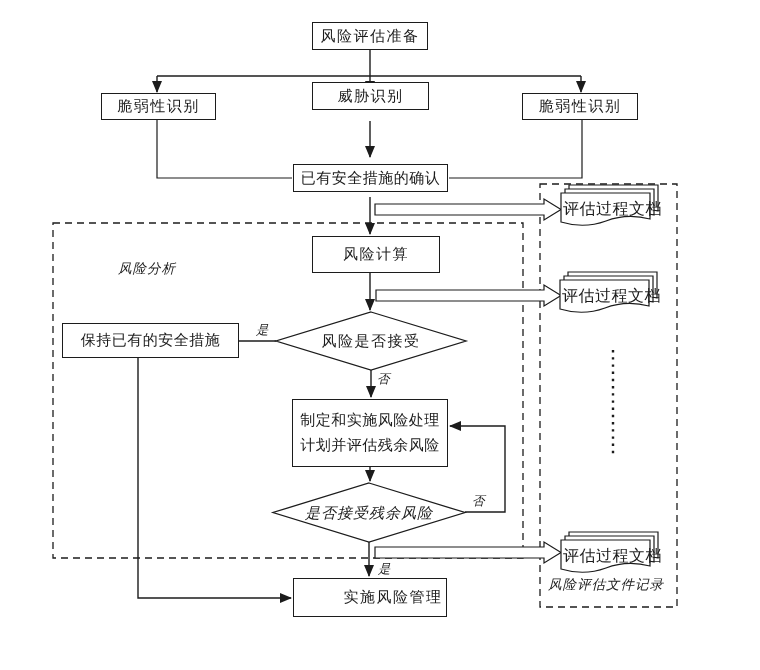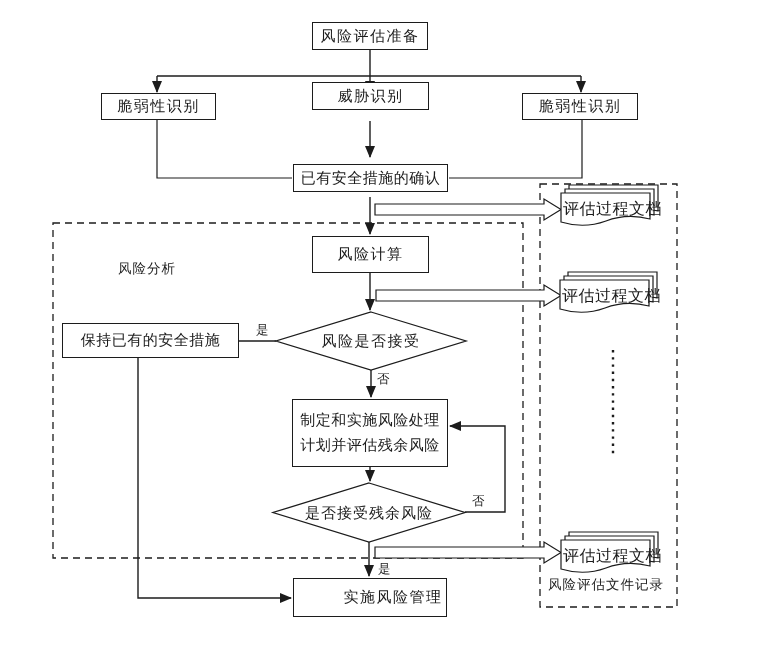--- a/index.html
+++ b/index.html
@@ -12,21 +12,21 @@
   .node{
     position:absolute;box-sizing:border-box;border:1.4px solid var(--line,#1c1c1c);
     background:#fff;display:flex;align-items:center;justify-content:center;
     font-size:15px;letter-spacing:1.5px;text-align:right;line-height:1.25;
   }
   .node .two{display:block;}
   .dtext{
     position:absolute;display:flex;align-items:center;justify-content:center;
     font-size:15px;letter-spacing:1.5px;text-align:left;
   }
-  .lbl{position:absolute;font-size:13.5px;letter-spacing:1px;white-space:nowrap;}
+  .lbl{position:absolute;font-size:13.5px;letter-spacing:1px;white-space:nowrap;font-style:italic;}
   .doc-text{
     position:absolute;font-size:16px;letter-spacing:0.5px;white-space:nowrap;
     text-align:center;
   }
   .conn{stroke:var(--line,#1c1c1c);stroke-width:1.4;fill:none;}
   .thin{stroke:var(--line,#1c1c1c);stroke-width:1.2;fill:none;}
   .dashedrect{stroke:var(--line,#1c1c1c);stroke-width:1.3;fill:none;stroke-dasharray:7 5;}
   .whitefill{fill:#ffffff;stroke:var(--line,#1c1c1c);stroke-width:1.2;}
   .diamond{fill:#ffffff;stroke:var(--line,#1c1c1c);stroke-width:1.3;}
   .dots{stroke:var(--line,#1c1c1c);stroke-width:2.4;stroke-dasharray:2.4 4.8;fill:none;}
@@ -129,41 +129,41 @@
   </div>
 
   <div class="node" style="left:522px;top:93px;width:116px;height:27px;">
     <span>脆弱性识别</span>
   </div>
 
   <div class="node" style="left:293px;top:164px;width:155px;height:28px;letter-spacing:0.5px;">
     <span>已有安全措施的确认</span>
   </div>
 
-  <div class="node" style="left:312px;top:236px;width:117px;height:37px;">
+  <div class="node" style="left:312px;top:236px;width:128px;height:37px;">
     <span>风险计算</span>
   </div>
 
   <div class="node" style="left:62px;top:323px;width:177px;height:35px;letter-spacing:0.5px;">
     <span>保持已有的安全措施</span>
   </div>
 
   <div class="node" style="left:292px;top:399px;width:156px;height:68px;letter-spacing:0.5px;line-height:1.65;">
     <span>
       <span class="two">制定和实施风险处理</span>
       <span class="two">计划并评估残余风险</span>
     </span>
   </div>
 
   <div class="node" style="left:293px;top:578px;width:154px;height:39px;padding-left:46px;">
     <span>实施风险管理</span>
   </div>
 
   <div class="dtext" style="left:296px;top:331px;width:150px;height:20px;">风险是否接受</div>
-  <div class="dtext" style="left:289px;top:503px;width:160px;height:20px;letter-spacing:1px;">是否接受残余风险</div>
+  <div class="dtext" style="left:289px;top:503px;width:160px;height:20px;letter-spacing:1px;font-style:italic;">是否接受残余风险</div>
 
   <div class="lbl" style="left:118px;top:260px;">风险分析</div>
   <div class="lbl" style="left:256px;top:322px;font-size:12.5px;">是</div>
   <div class="lbl" style="left:377px;top:371px;font-size:12.5px;">否</div>
   <div class="lbl" style="left:472px;top:493px;font-size:12.5px;">否</div>
   <div class="lbl" style="left:378px;top:561px;font-size:12.5px;">是</div>
   <div class="lbl" style="left:548px;top:576px;width:112px;text-align:center;">风险评估文件记录</div>
 
   <div class="doc-text" style="left:563px;top:199px;width:85px;">评估过程文档</div>
   <div class="doc-text" style="left:562px;top:286px;width:85px;">评估过程文档</div>

